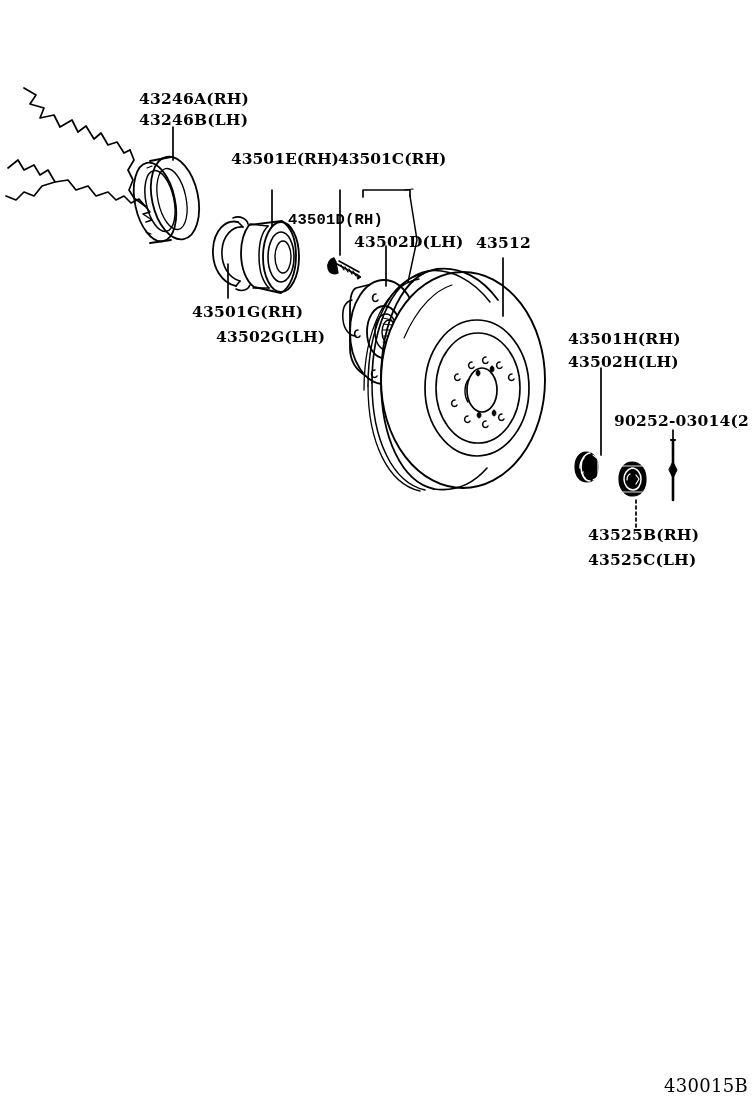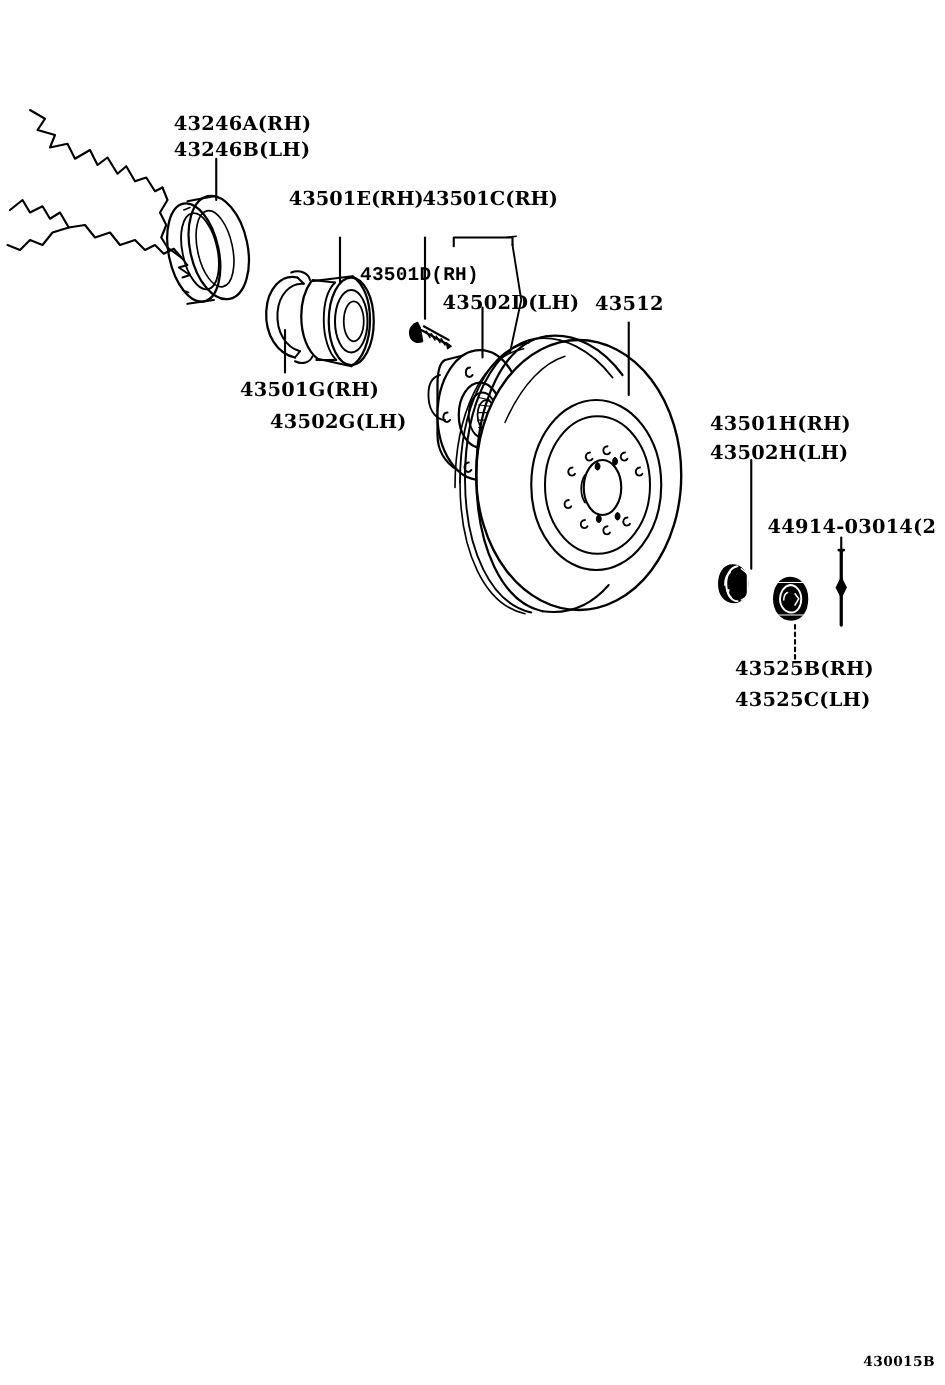--- a/index.html
+++ b/index.html
@@ -41,22 +41,22 @@
     font-weight: bold;
     font-size: 15.5px;
     line-height: 21px;
   }
   .label-row > span { display: inline-block; vertical-align: top; }
   #footer-code {
     position: absolute;
     right: 8px;
     bottom: 12px;
     font-family: "DejaVu Serif", "Liberation Serif", serif;
-    font-weight: bold;
-    font-size: 11px;
+    font-weight: normal;
+    font-size: 18px;
     color: #000;
     letter-spacing: 0.3px;
   }
 </style>
 </head>
 <body>
 
 <div id="page">
 
   <svg id="diagram-svg" viewBox="0 0 756 1108">
@@ -237,20 +237,20 @@
   <div class="label" style="left:312px; top:231px;margin-left:42px;">43502D(LH)</div>
 
   <div class="label" style="left:192px; top:301px;">43501G(RH)</div>
   <div class="label" style="left:192px; top:326px;margin-left:24px;">43502G(LH)</div>
 
   <div class="label" style="left:476px; top:232px;">43512</div>
 
   <div class="label" style="left:568px; top:328px;text-align:right;">43501H(RH)</div>
   <div class="label" style="left:568px; top:351px;">43502H(LH)</div>
 
-  <div class="label" style="left:614px; top:410px;">44914-03014(2</div>
+  <div class="label" style="left:614px; top:410px;">90252-03014(2</div>
 
   <div class="label" style="left:588px; top:524px;">43525B(RH)</div>
   <div class="label" style="left:588px; top:549px;">43525C(LH)</div>
 
   <div id="footer-code">430015B</div>
 
 </div>
 
 </body></html>

